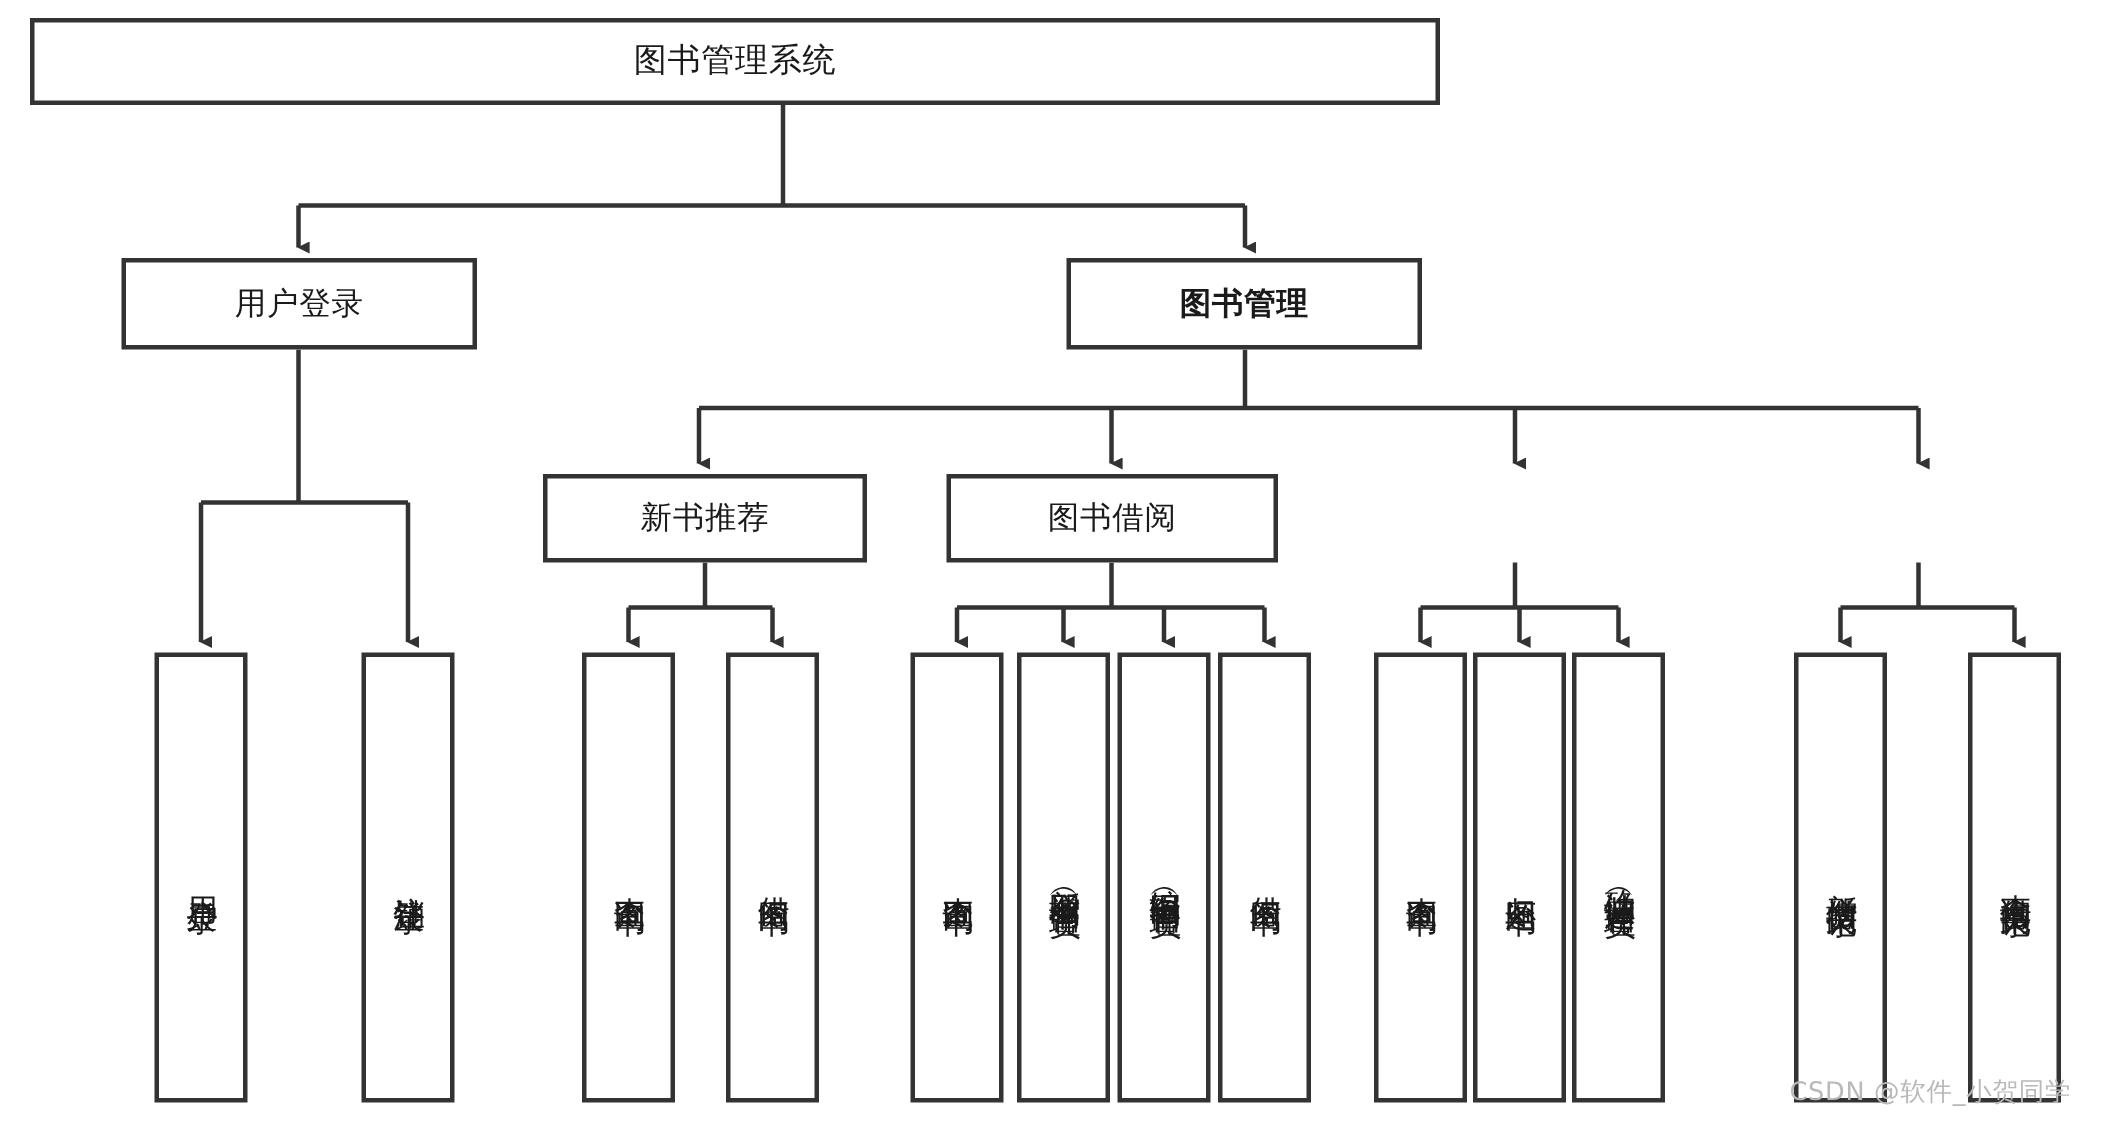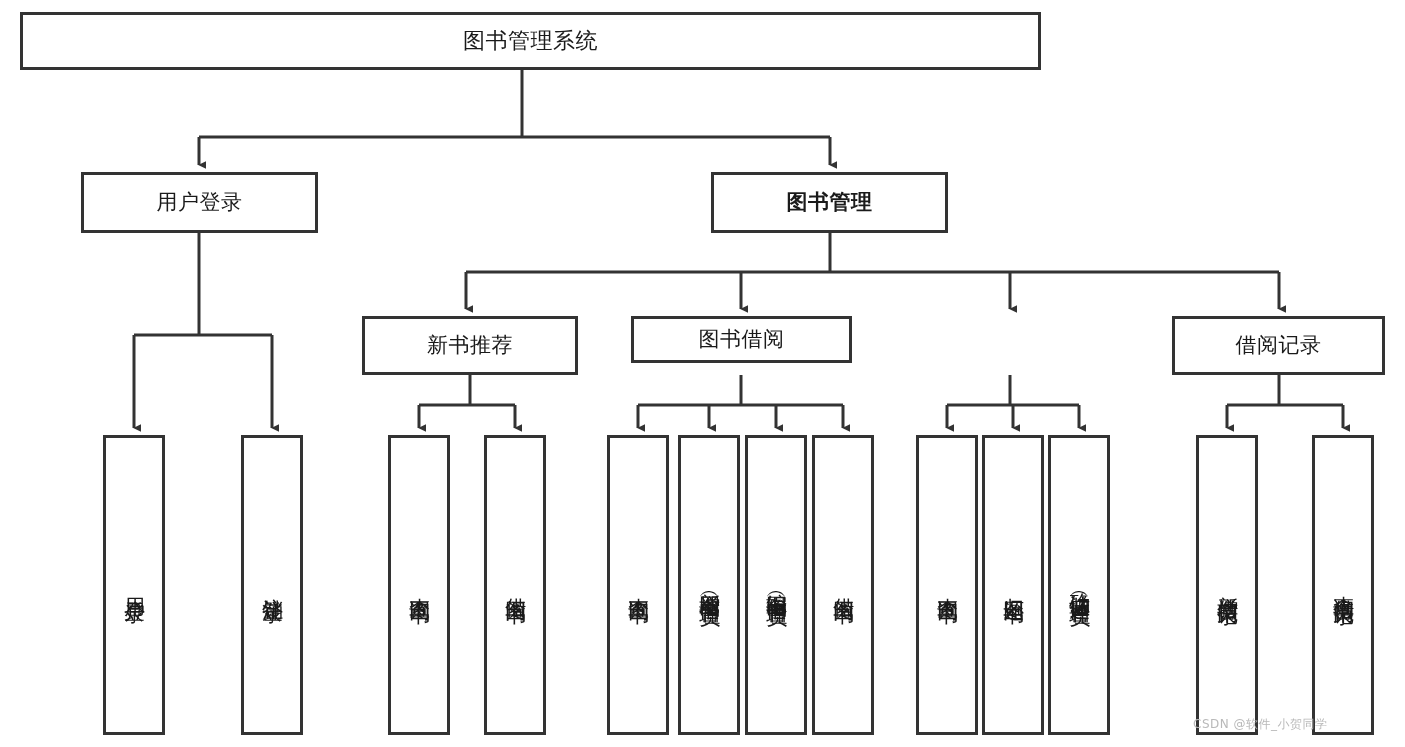--- a/index.html
+++ b/index.html
@@ -55,21 +55,21 @@
     writing-mode: vertical-rl;
     text-orientation: upright;
     font-size: 21px;
     line-height: 1.22;
     letter-spacing: 2px;
     max-height: 100%;
   }
   .node.root .label { font-size: 22px; }
   .watermark {
     position: absolute;
-    font-size: 12px;
+    font-size: 17px;
     color: #b9b9b9;
     white-space: nowrap;
     letter-spacing: 0.5px;
     font-family: "DejaVu Sans", "Liberation Sans", sans-serif;
   }
 </style>
 </head>
 <body>
 
 <div id="diagram">
@@ -117,39 +117,36 @@
       <path d="M 1013 405 L 1013 428" marker-end="url(#arrowhead)"></path>
       <path d="M 1079 405 L 1079 428" marker-end="url(#arrowhead)"></path>
 
       <path d="M 1279 375 L 1279 405"></path>
       <path d="M 1227 405 L 1343 405"></path>
       <path d="M 1227 405 L 1227 428" marker-end="url(#arrowhead)"></path>
       <path d="M 1343 405 L 1343 428" marker-end="url(#arrowhead)"></path>
     </g>
   </svg>
 
-  <div class="node horizontal root" style="left:20px; top:12px; width:1021px; height:58px;">
+  <div class="node horizontal root" style="left:20px; top:12px; width:940px; height:58px;">
     <span class="label">图书管理系统</span>
   </div>
 
   <div class="node horizontal" style="left:81px; top:172px; width:237px; height:61px;">
     <span class="label">用户登录</span>
   </div>
   <div class="node horizontal" style="left:711px; top:172px; width:237px; height:61px;font-weight:bold;">
     <span class="label">图书管理</span>
   </div>
 
   <div class="node horizontal" style="left:362px; top:316px; width:216px; height:59px;justify-content:center;">
     <span class="label">新书推荐</span>
   </div>
-  <div class="node horizontal" style="left:631px; top:316px; width:221px; height:47px;">
+  <div class="node horizontal" style="left:631px; top:316px; width:221px; height:59px;">
     <span class="label">图书借阅</span>
-  </div>
-  <div class="node horizontal" style="left:1172px; top:316px; width:213px; height:59px;">
-    <span class="label">借阅记录</span>
   </div>
 
   <div class="node vertical" style="left:103px; top:435px; width:62px; height:300px;">
     <span class="label">用户登录</span>
   </div>
   <div class="node vertical" style="left:241px; top:435px; width:62px; height:300px;">
     <span class="label">注销登录</span>
   </div>
   <div class="node vertical" style="left:388px; top:435px; width:62px; height:300px;">
     <span class="label">查询图书</span>

